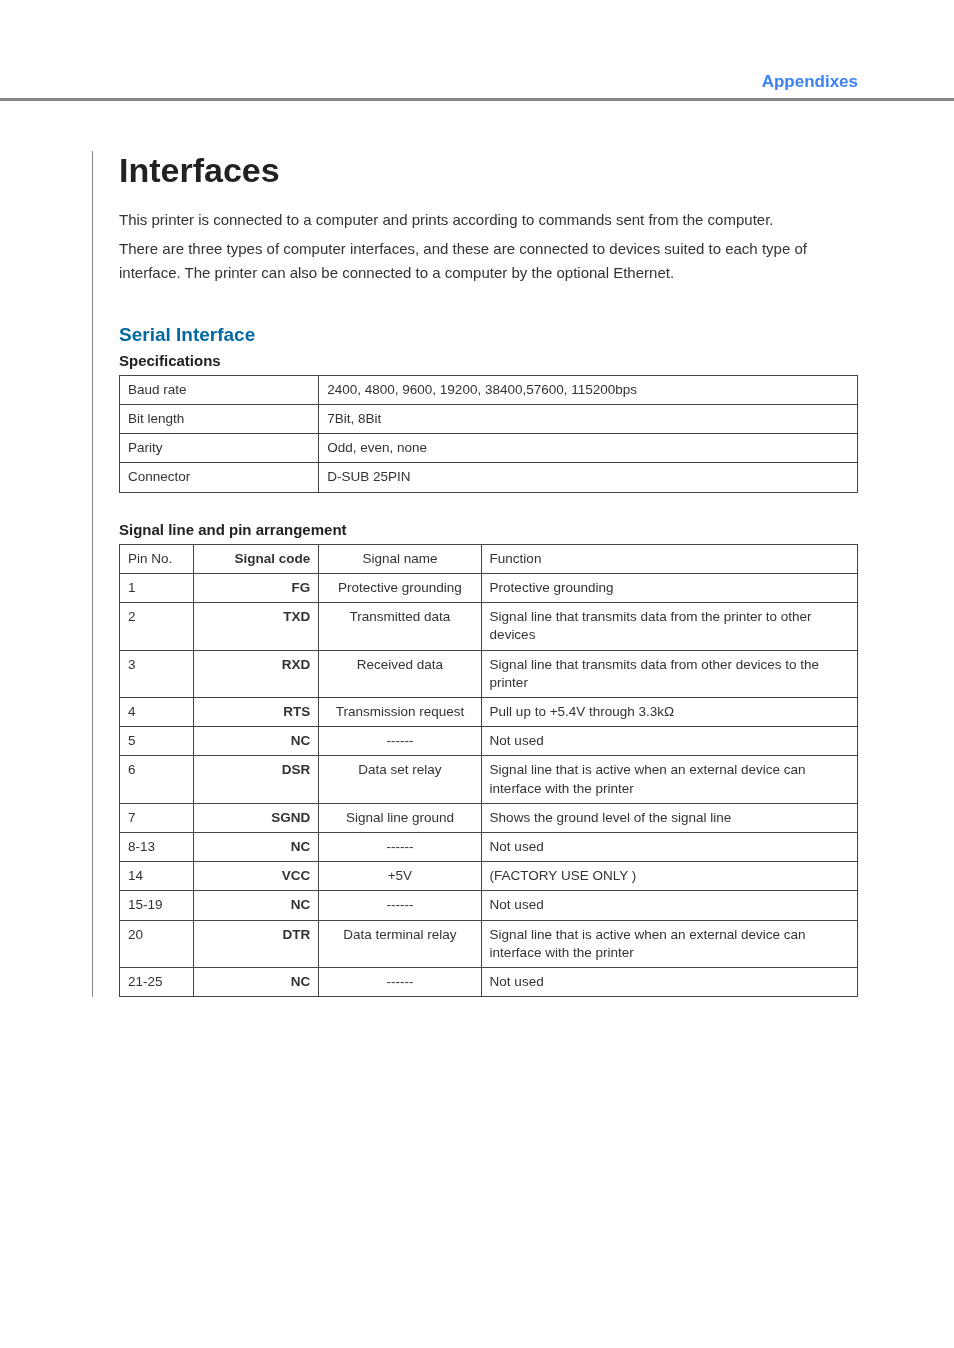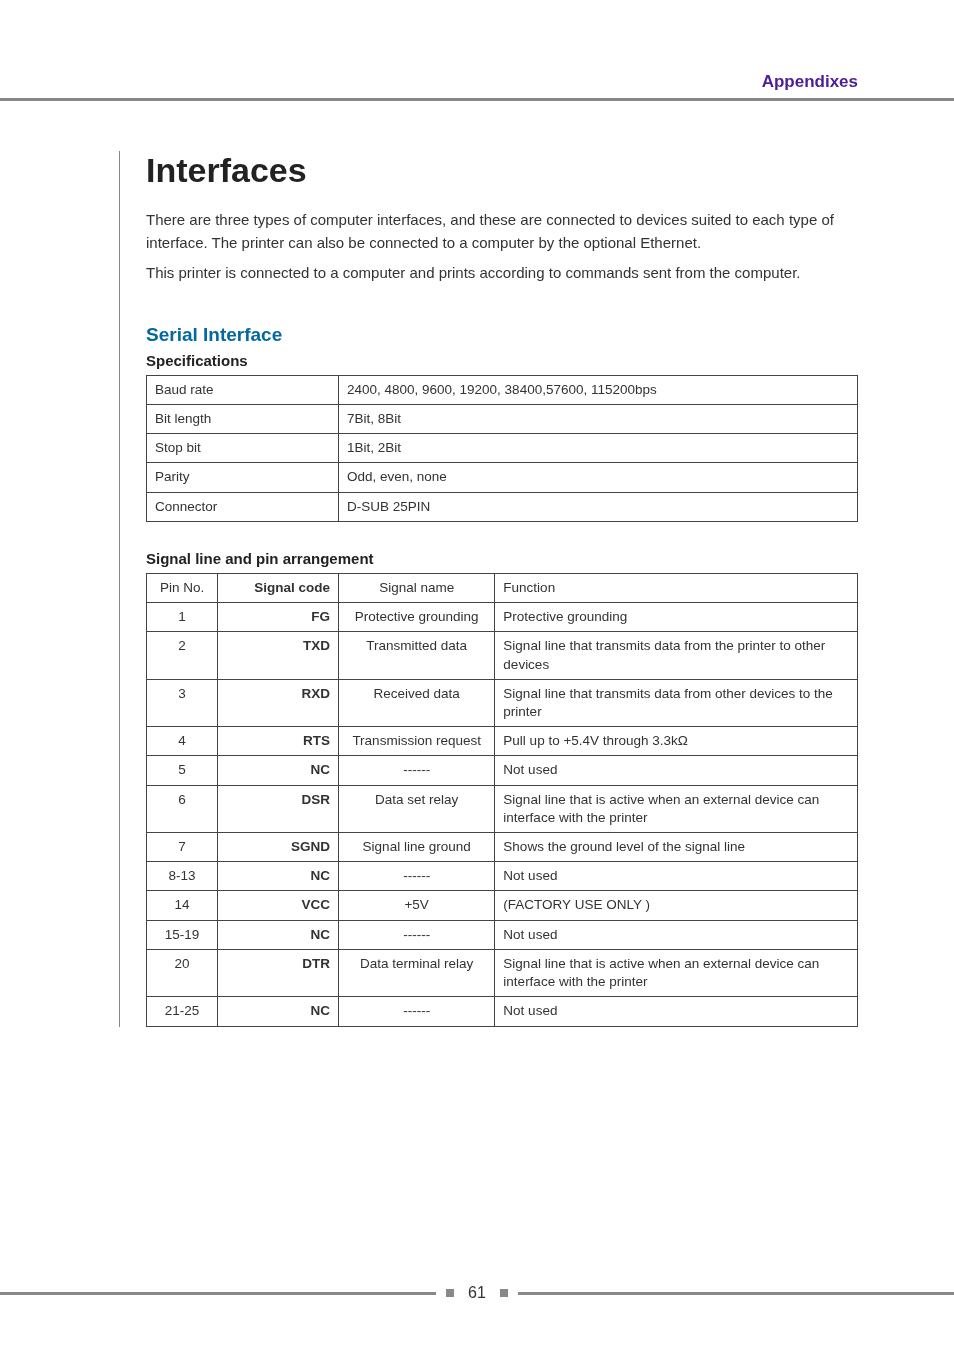--- a/index.html
+++ b/index.html
@@ -1,69 +1,65 @@
 <!DOCTYPE html>
 <html><head>
 <meta charset="utf-8">
 <style>
   * { box-sizing: border-box; margin: 0; padding: 0; }
   html, body { width: 954px; height: 1348px; background: #fff; font-family: "Segoe UI", "Helvetica Neue", Arial, sans-serif; color: #333; }
   .page { width: 954px; height: 1348px; position: relative; padding: 0; }
-  .running-head { text-align: right; font-size: 17px; font-weight: 600; color: #4c1d95; padding: 72px 96px 6px 0; }
+  .running-head { text-align: right; font-size: 17px; font-weight: 600; color: #3b82f6; padding: 72px 96px 6px 0; }
   .hr-top { height: 3px; background: #888; margin: 0 0 50px 0; }
-  .content-wrap { display: flex; padding: 0 96px 0 119px; }
+  .content-wrap { display: flex; padding: 0 96px 0 92px; }
   .vrule { width: 1px; background: #888; align-self: stretch; margin-right: 26px; }
   .content { flex: 1; }
   h1 { font-size: 34px; font-weight: 700; color: #222; margin-bottom: 18px; }
   .para { font-size: 15px; line-height: 1.55; color: #333; margin-bottom: 6px; }
   .sect-title { font-size: 19px; font-weight: 600; color: #0369a1; margin-top: 40px; margin-bottom: 4px; }
   .sub-title { font-size: 15px; font-weight: 600; color: #222; margin-top: 6px; margin-bottom: 6px; }
   table { border-collapse: collapse; width: 100%; font-size: 13.5px; color: #333; }
   th, td { border: 1px solid #444; padding: 5px 8px; text-align: left; vertical-align: top; line-height: 1.35; }
   .spec-table td:first-child { width: 27%; }
   .pin-table th { font-weight: 400; }
-  .pin-table .c0 { width: 10%; text-align: center; }
+  .pin-table .c0 { width: 10%; text-align: left; }
   .pin-table .c1 { width: 17%; text-align: right; font-weight: bold; }
   .pin-table .c2 { width: 22%; text-align: center; }
   .pin-table td.c3 { text-align: left; }
   .footer { position: absolute; bottom: 46px; left: 0; right: 0; display: flex; align-items: center; justify-content: center; gap: 10px; }
   .footer .bar { height: 3px; background: #888; flex: 1; }
   .footer .mini { width: 8px; height: 8px; background: #888; }
   .footer .num { font-size: 16px; color: #333; padding: 0 4px; }
 </style>
 </head>
 <body>
 
 <div class="page">
   <div class="running-head">Appendixes</div>
   <div class="hr-top"></div>
 
   <div class="content-wrap">
     <div class="vrule"></div>
     <div class="content">
       <h1>Interfaces</h1>
+      <p class="para">This printer is connected to a computer and prints according to commands sent from the computer.</p>
       <p class="para">There are three types of computer interfaces, and these are connected to devices suited to each type of interface. The printer can also be connected to a computer by the optional Ethernet.</p>
-      <p class="para">This printer is connected to a computer and prints according to commands sent from the computer.</p>
 
       <div class="sect-title">Serial Interface</div>
       <div class="sub-title">Specifications</div>
 
       <table class="spec-table">
         <tbody>
           <tr>
               <td>Baud rate</td>
               <td>2400, 4800, 9600, 19200, 38400,57600, 115200bps</td>
             </tr>
           <tr>
               <td>Bit length</td>
               <td>7Bit, 8Bit</td>
-            </tr>
-          <tr>
-              <td>Stop bit</td>
-              <td>1Bit, 2Bit</td>
             </tr>
           <tr>
               <td>Parity</td>
               <td>Odd, even, none</td>
             </tr>
           <tr>
               <td>Connector</td>
               <td>D-SUB 25PIN</td>
             </tr>
         </tbody>
@@ -151,20 +147,13 @@
               <td class="c0">21-25</td>
               <td class="c1">NC</td>
               <td class="c2">------</td>
               <td class="c3">Not used</td>
             </tr>
         </tbody>
       </table>
     </div>
   </div>
 
-  <div class="footer">
-    <div class="bar"></div>
-    <div class="mini"></div>
-    <div class="num">61</div>
-    <div class="mini"></div>
-    <div class="bar"></div>
-  </div>
 </div>
 
 </body></html>

